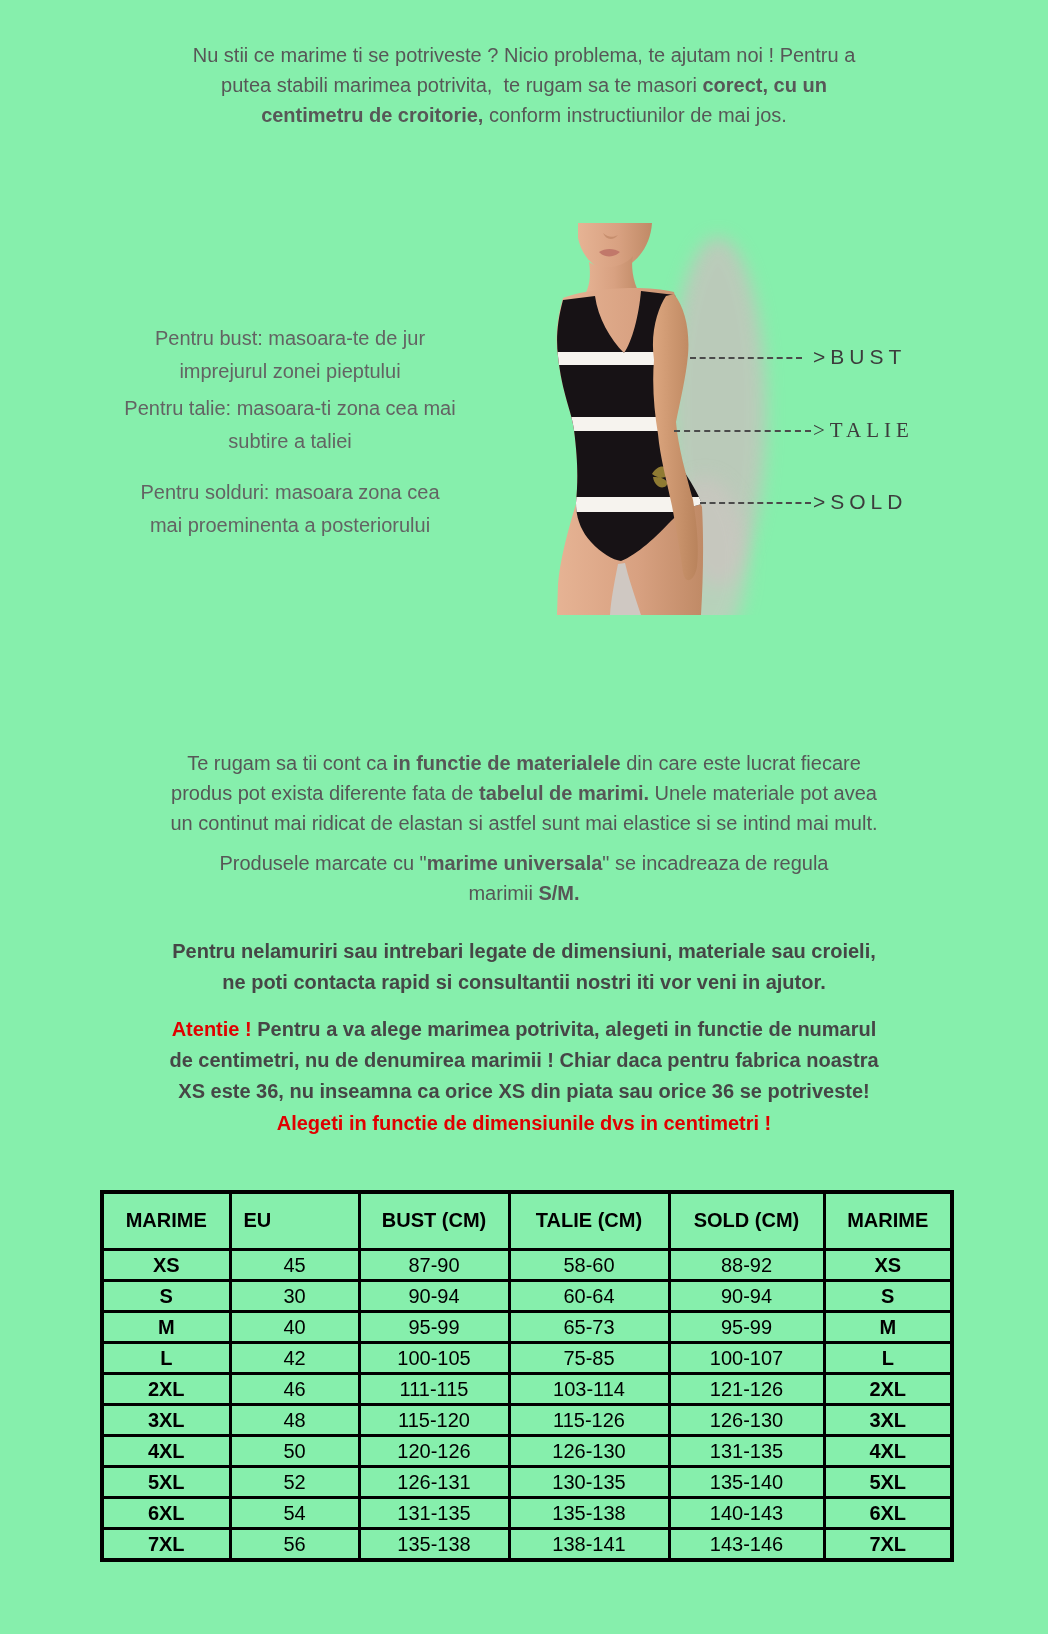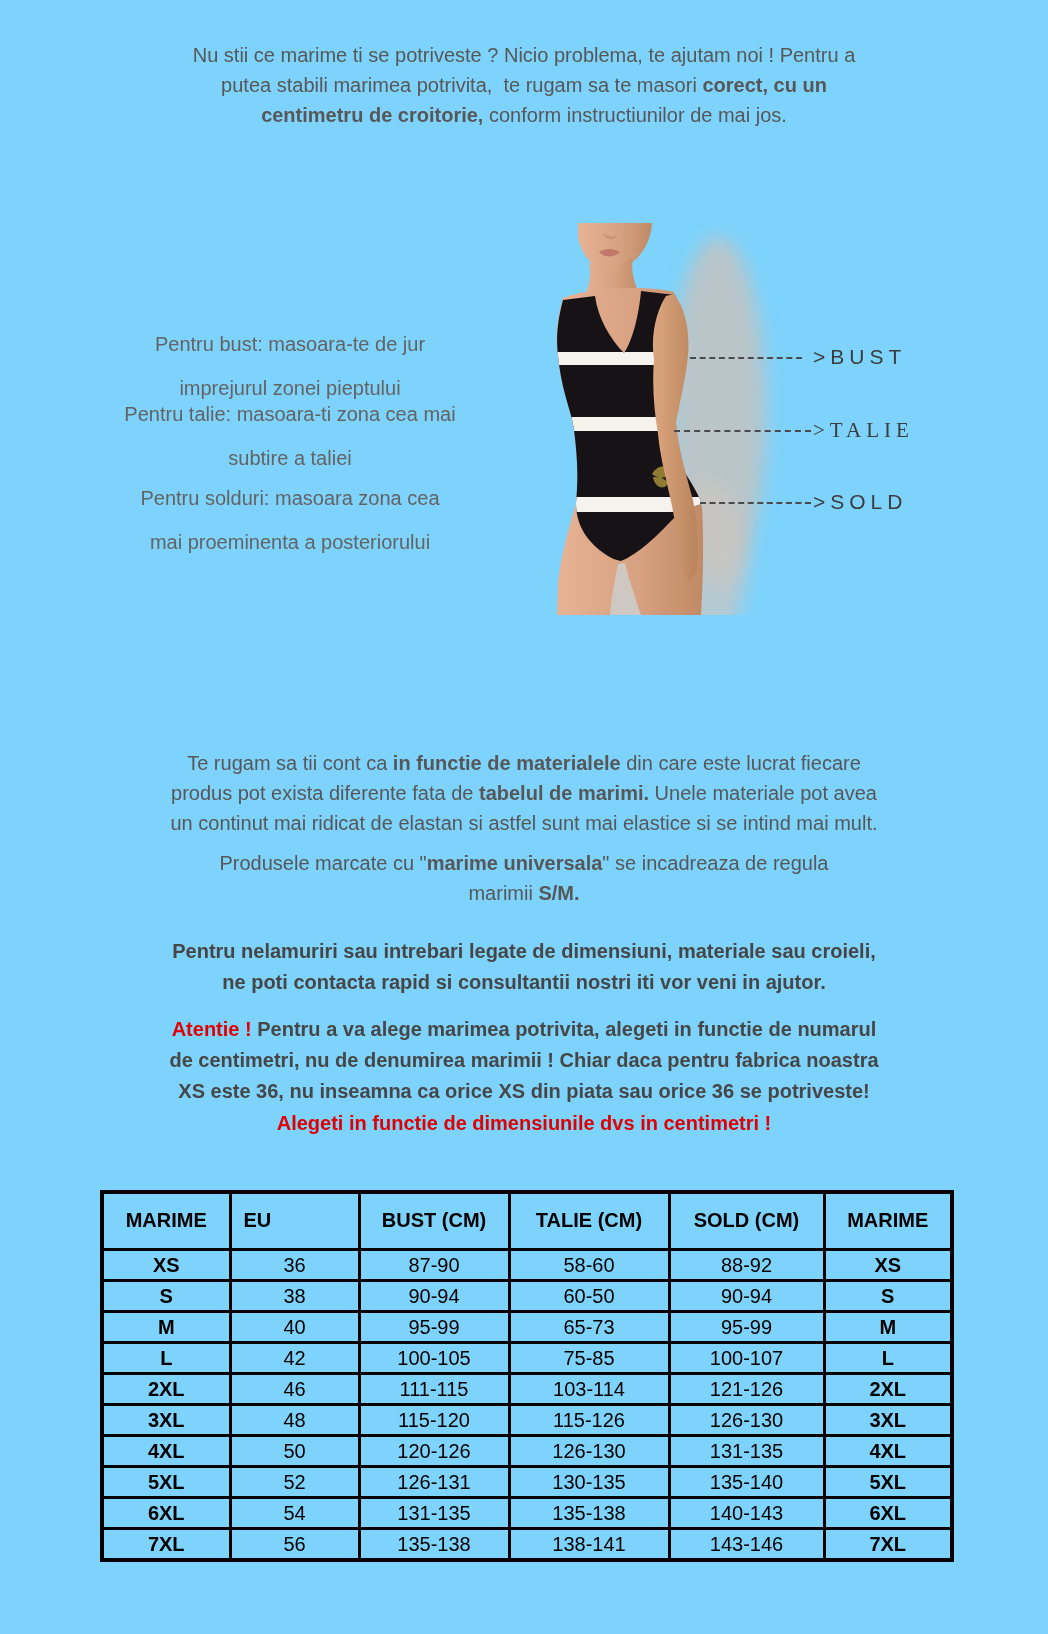--- a/index.html
+++ b/index.html
@@ -1,29 +1,29 @@
 <!DOCTYPE html>
 <html><head>
 <meta charset="utf-8">
 <style>
   * { margin:0; padding:0; box-sizing:border-box; }
   html,body { background:#ffffff; }
   .page {
     position:relative; width:1048px; height:1634px; margin:0 auto;
-    background:#7dd3fc; overflow:hidden;
+    background:#86efac; overflow:hidden;
     font-family:"Liberation Sans", sans-serif;
   }
   .para {
     position:absolute; left:60px; width:928px; text-align:center;
     font-size:20px; line-height:30px; color:#575757; white-space:pre-wrap;
   }
   .para.bold-dark { color:#464646; font-weight:700; line-height:31px; }
   .para.red-note  { color:#e00000; font-weight:700; }
   .measure-note {
-    position:absolute; text-align:center; font-size:20px; line-height:44px;
+    position:absolute; text-align:center; font-size:20px; line-height:33px;
     color:#636363; white-space:pre-wrap;
   }
   .note-bust    { left:85px; top:322px; width:410px; }
   .note-talie   { left:70px; top:392px; width:440px; }
   .note-solduri { left:85px; top:476px; width:410px; }
 
   .figure { position:absolute; left:500px; top:212px; width:470px; height:412px; }
   .figure svg { position:absolute; left:0; top:0; }
   .dash { position:absolute; height:0; border-top:2px dashed #4a4a4a; }
   .dash-bust  { left:190px; top:145px; width:112px; }
@@ -156,31 +156,31 @@
           <th class="eu-col">EU</th>
           <th>BUST (CM)</th>
           <th>TALIE (CM)</th>
           <th>SOLD (CM)</th>
           <th>MARIME</th>
         </tr>
       </thead>
     <tbody>
         <tr>
           <td class="size-col">XS</td>
-          <td>36</td>
+          <td>45</td>
           <td>87-90</td>
           <td>58-60</td>
           <td>88-92</td>
           <td class="size-col">XS</td>
         </tr>
         <tr>
           <td class="size-col">S</td>
-          <td>38</td>
+          <td>30</td>
           <td>90-94</td>
-          <td>60-50</td>
+          <td>60-64</td>
           <td>90-94</td>
           <td class="size-col">S</td>
         </tr>
         <tr>
           <td class="size-col">M</td>
           <td>40</td>
           <td>95-99</td>
           <td>65-73</td>
           <td>95-99</td>
           <td class="size-col">M</td>

